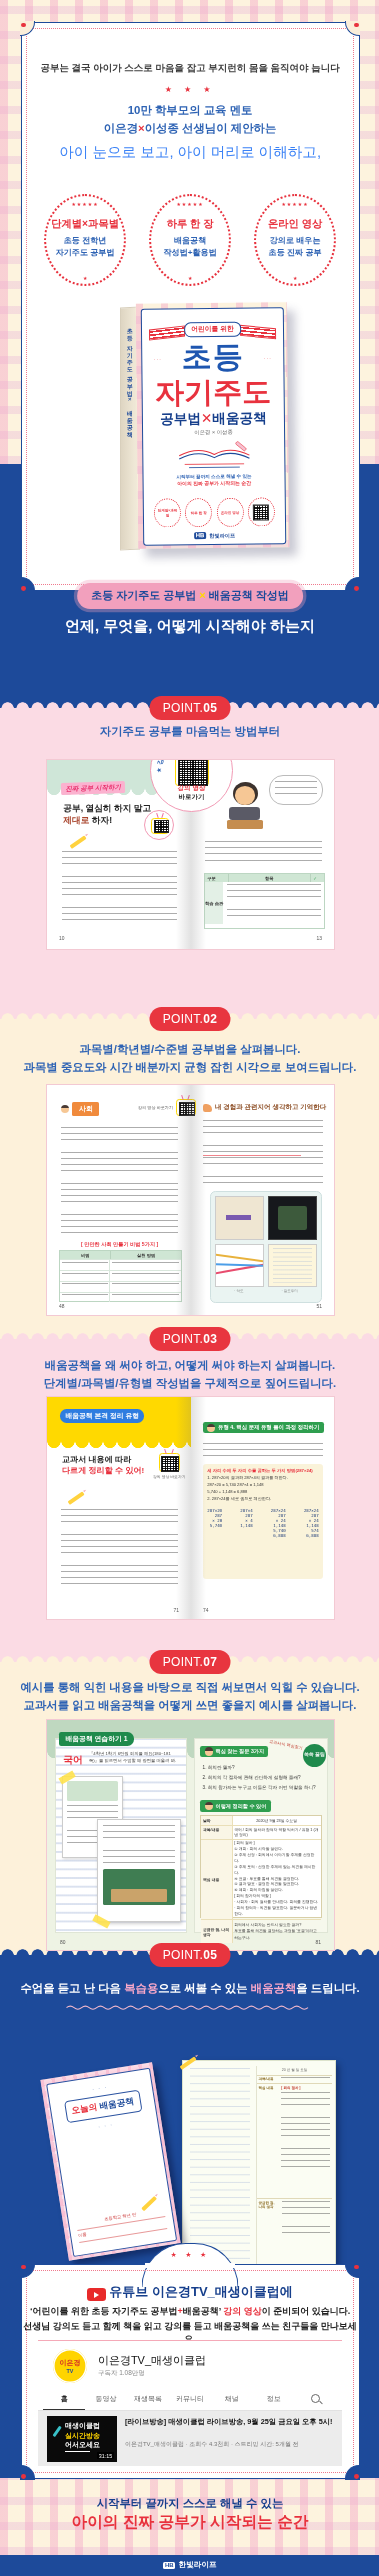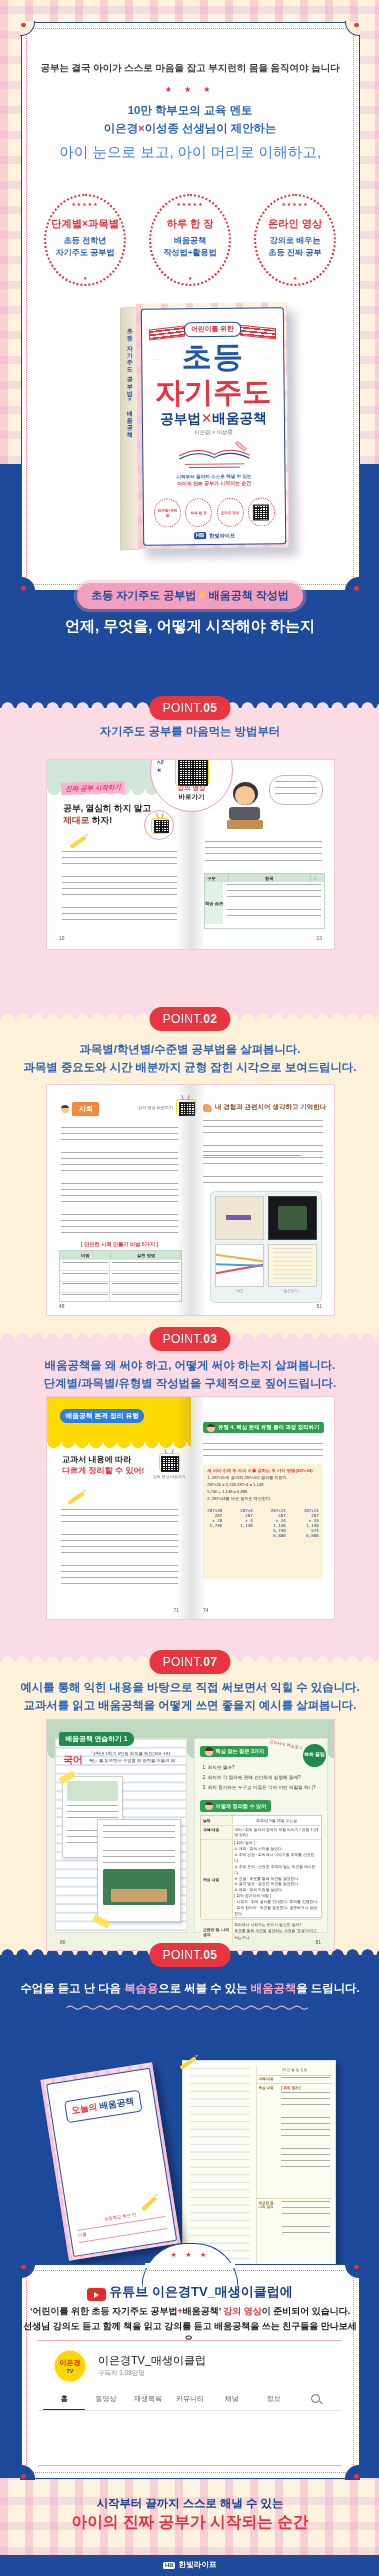--- a/index.html
+++ b/index.html
@@ -638,20 +638,34 @@
       </div>
       <div class="tabs" style="border-bottom:0.5px solid #e2e2e2;padding:0 5.4px;">
         <div class="tab active">홈</div>
         <div class="tab">동영상</div>
         <div class="tab">재생목록</div>
         <div class="tab">커뮤니티</div>
         <div class="tab">채널</div>
         <div class="tab">정보</div>
         <div class="tab"><span class="sicon"></span></div>
       </div>
+      <div style="position:relative;height:55px;background:#ececec;">
+        <div class="thumb" style="left:8.7px;top:4.9px;width:70px;height:46px;">
+          <div style="padding:5.4px 0 0 18.4px;font-size:7px;line-height:1.35;">
+            <div style="color:#fff;">매생이클럽</div>
+            <div style="color:#ffd400;">실시간방송</div>
+            <div style="color:#fff;">어서오세요</div>
+            <div style="width:25px;border-bottom:1.1px solid #fff;margin-top:1.6px;"></div>
+          </div>
+          <div style="position:absolute;left:4.3px;top:14px;width:12px;height:2.7px;background:#39c0c8;border-radius:1.1px;transform:rotate(-55deg);"></div>
+          <div style="position:absolute;right:2.2px;bottom:2.2px;font-size:5.4px;background:rgba(0,0,0,.85);padding:0.5px 2.2px;color:#fff;font-weight:400;">31:15</div>
+        </div>
+        <div style="position:absolute;left:87px;top:6.5px;width:209px;font-size:7.3px;font-weight:600;color:#111;line-height:1.4;">[라이브방송] 매생이클럽 라이브방송, 9월 25일 금요일 오후 5시!</div>
+        <div style="position:absolute;left:87px;top:29px;width:209px;font-size:6px;color:#777;">이은경TV_매생이클럽 · 조회수 4.3천회 · 스트리밍 시간: 5개월 전</div>
+      </div>
     </div>
   </div>
 
   <div class="abs ctr" style="left:0;top:2496px;width:380px;color:#163f8c;font-weight:800;font-size:11.4px;">시작부터 끝까지 스스로 해낼 수 있는</div>
   <div class="abs ctr" style="left:0;top:2512px;width:380px;color:#e8323e;font-weight:900;font-size:15.7px;">아이의 진짜 공부가 시작되는 순간</div>
 
 </div>
 
 
 </body></html>

